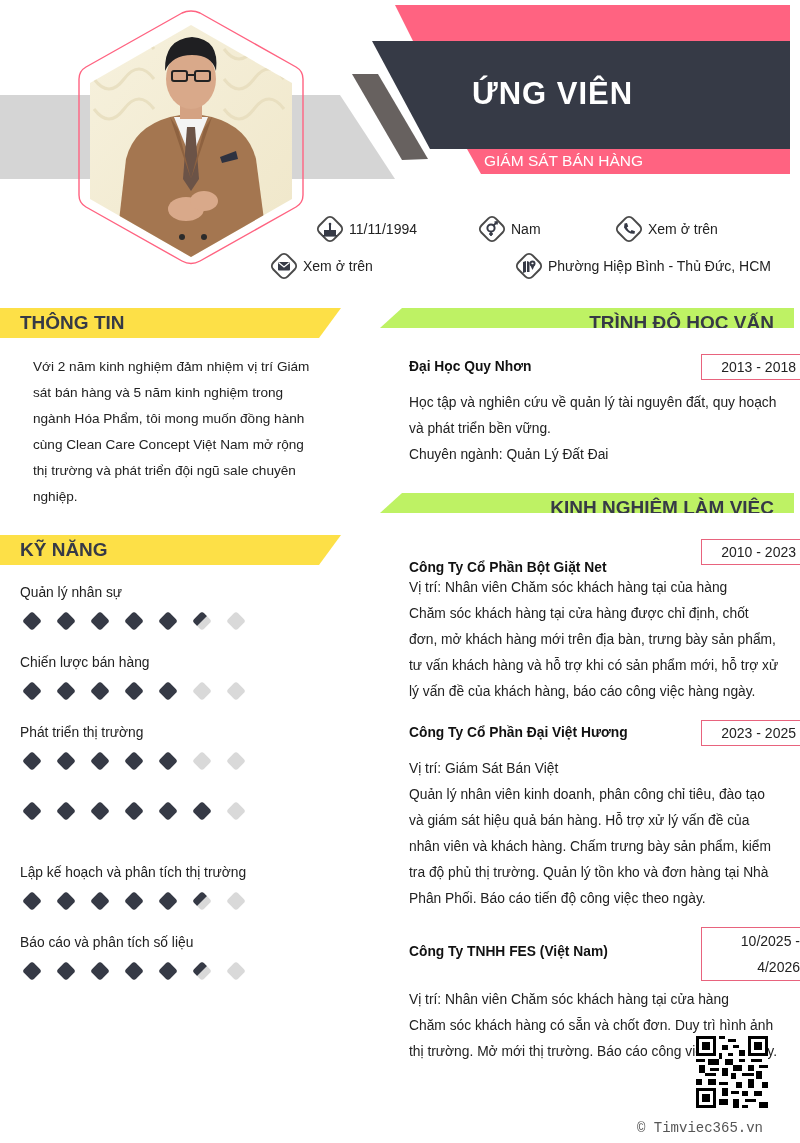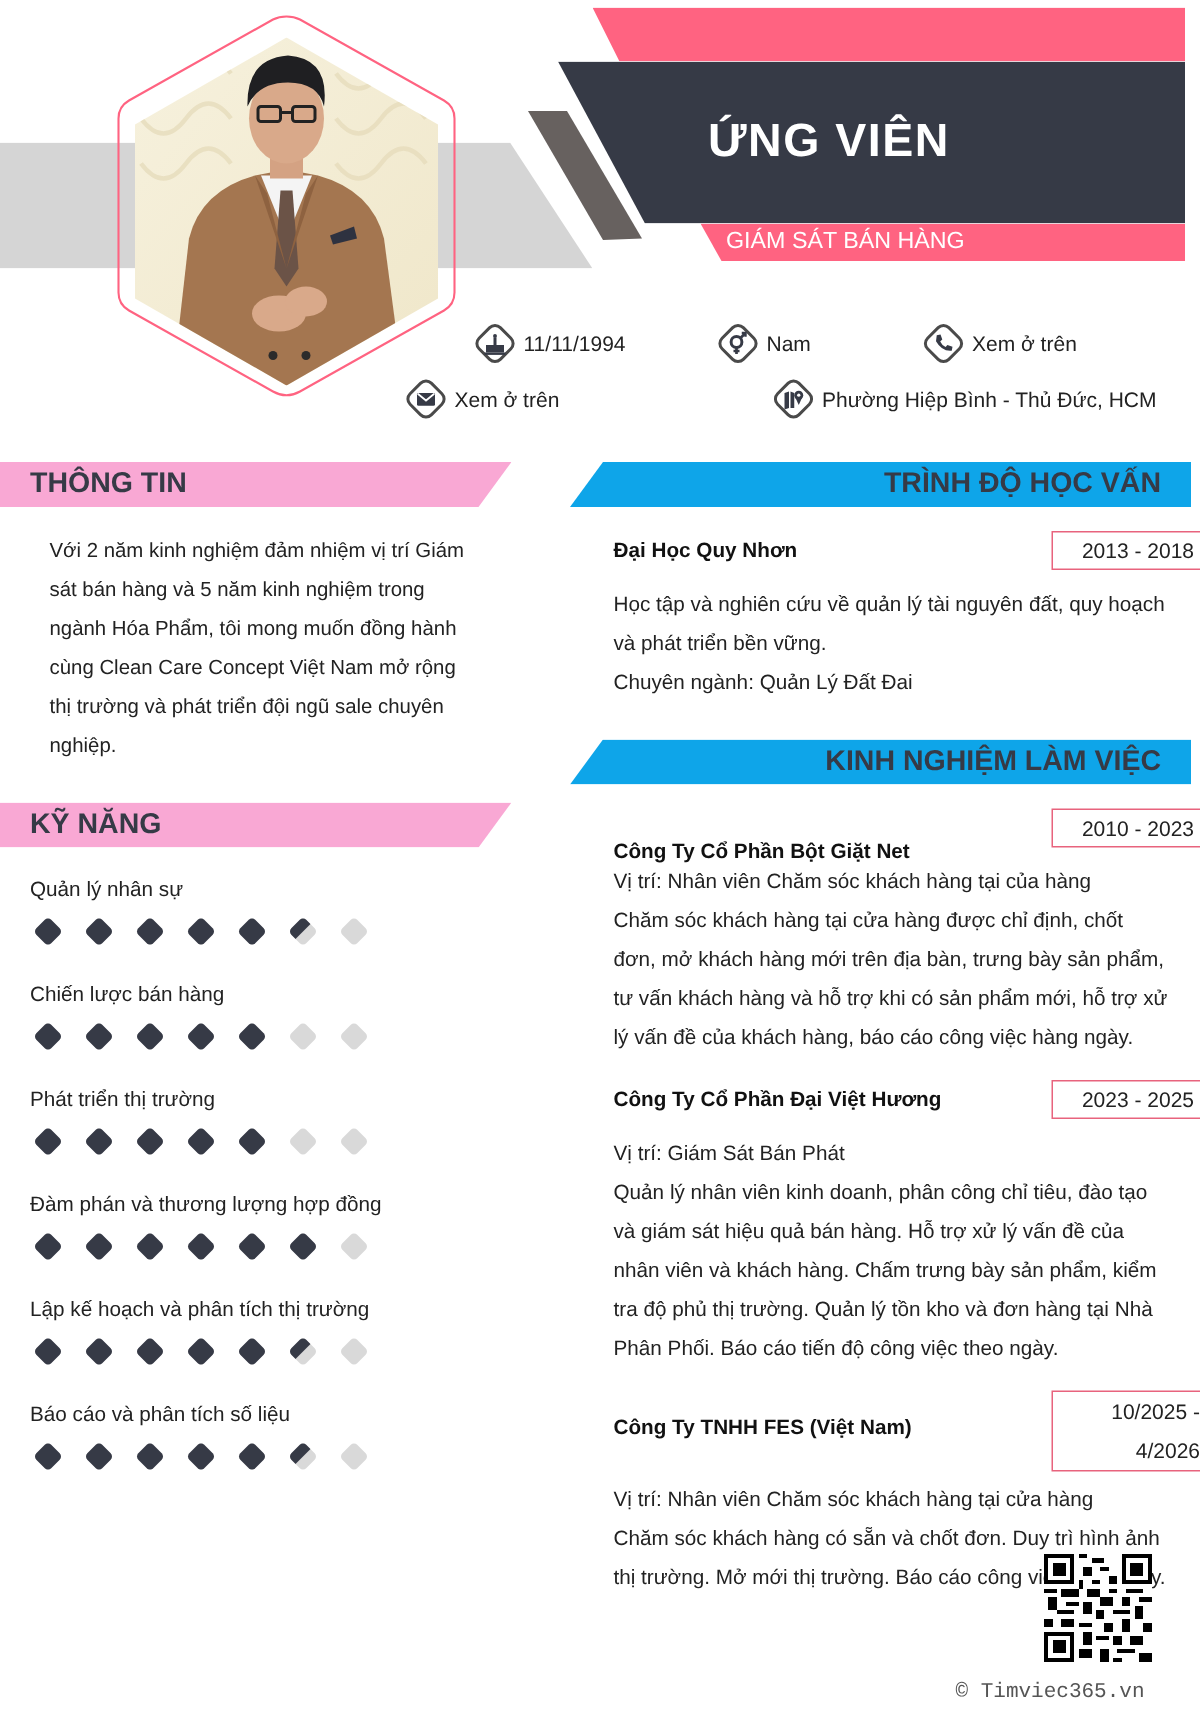--- a/index.html
+++ b/index.html
@@ -22,24 +22,24 @@
 
   .photo-wrap { position: absolute; left: 74px; top: 9px; width: 234px; height: 256px; }
   .photo-wrap svg { width: 100%; height: 100%; }
 
   
   .contact { position: absolute; display: flex; align-items: center; font-size: 14px; color: #222; }
   .ci { width: 30px; height: 30px; margin-right: 4px; display: inline-flex; align-items: center; justify-content: center; }
   .ci svg { width: 30px; height: 30px; }
 
   
-  .sec-left { position: absolute; left: 0; width: 341px; height: 30px; background: #f9a8d4;
+  .sec-left { position: absolute; left: 0; width: 341px; height: 30px; background: #fde047;
     clip-path: polygon(0 0, 100% 0, calc(100% - 22px) 100%, 0 100%); }
   .sec-left span { position: absolute; left: 20px; top: 4px; font-size: 19px; font-weight: bold; color: #363a46; }
-  .sec-right { position: absolute; left: 380px; width: 414px; height: 30px; background: #0ea5e9;
+  .sec-right { position: absolute; left: 380px; width: 414px; height: 20px; background: #bef264;
     clip-path: polygon(22px 0, 100% 0, 100% 100%, 0 100%); }
   .sec-right span { position: absolute; right: 20px; top: 4px; font-size: 19px; font-weight: bold; color: #363a46; }
 
   
   .about { position: absolute; left: 33px; top: 354px; width: 280px; font-size: 13.6px; line-height: 26px; color: #222; }
 
   .skill { position: absolute; left: 20px; width: 320px; }
   .skill-label { font-size: 13.8px; color: #222; height: 20px; }
   .dots { display: flex; margin-top: 4px; }
   .dot { width: 24px; height: 24px; margin-right: 10px; position: relative; }
@@ -430,21 +430,20 @@
                 <rect x="0" y="0" width="0" height="24"></rect>
               </clipPath>
             </defs>
             <rect x="5" y="5" width="14" height="14" rx="3" transform="rotate(45 12 12)" fill="#d9d9d9"></rect>
             <rect x="5" y="5" width="14" height="14" rx="3" transform="rotate(45 12 12)" fill="#363a46" clip-path="url(#c2_6)"></rect>
           </svg>
         </span>
       </div>
     </div>
     <div class="skill" style="top: 795px;">
-      <div class="skill-label">Đàm phán và thương lượng hợp đồng</div>
       <div class="dots">
         <span class="dot">
           <svg viewBox="0 0 24 24">
             <defs>
               <clipPath id="c3_0">
                 <rect x="0" y="0" width="24" height="24"></rect>
               </clipPath>
             </defs>
             <rect x="5" y="5" width="14" height="14" rx="3" transform="rotate(45 12 12)" fill="#d9d9d9"></rect>
             <rect x="5" y="5" width="14" height="14" rx="3" transform="rotate(45 12 12)" fill="#363a46" clip-path="url(#c3_0)"></rect>
@@ -702,21 +701,21 @@
 <div class="entry-title" style="top:544px;margin-top:16px;">Công Ty Cổ Phần Bột Giặt Net</div>
 <div class="date-box" style="top:539px;">2010 - 2023</div>
 <div class="entry-body" style="top:575px;">
   <div>Vị trí: Nhân viên Chăm sóc khách hàng tại của hàng</div>
   <div>Chăm sóc khách hàng tại cửa hàng được chỉ định, chốt đơn, mở khách hàng mới trên địa bàn, trưng bày sản phẩm, tư vấn khách hàng và hỗ trợ khi có sản phẩm mới, hỗ trợ xử lý vấn đề của khách hàng, báo cáo công việc hàng ngày.</div>
 </div>
 
 <div class="entry-title" style="top:725px;">Công Ty Cổ Phần Đại Việt Hương</div>
 <div class="date-box" style="top:720px;">2023 - 2025</div>
 <div class="entry-body" style="top:756px;">
-  <div>Vị trí: Giám Sát Bán Phát</div>
+  <div>Vị trí: Giám Sát Bán Việt</div>
   <div>Quản lý nhân viên kinh doanh, phân công chỉ tiêu, đào tạo và giám sát hiệu quả bán hàng. Hỗ trợ xử lý vấn đề của nhân viên và khách hàng. Chấm trưng bày sản phẩm, kiểm tra độ phủ thị trường. Quản lý tồn kho và đơn hàng tại Nhà Phân Phối. Báo cáo tiến độ công việc theo ngày.</div>
 </div>
 
 <div class="entry-title" style="top:944px;">Công Ty TNHH FES (Việt Nam)</div>
 <div class="date-box" style="top:927px; line-height:26px; padding:0 0;">
   <div>10/2025 -</div>
   <div>4/2026</div>
 </div>
 <div class="entry-body" style="top:987px;">
   <div>Vị trí: Nhân viên Chăm sóc khách hàng tại cửa hàng</div>

